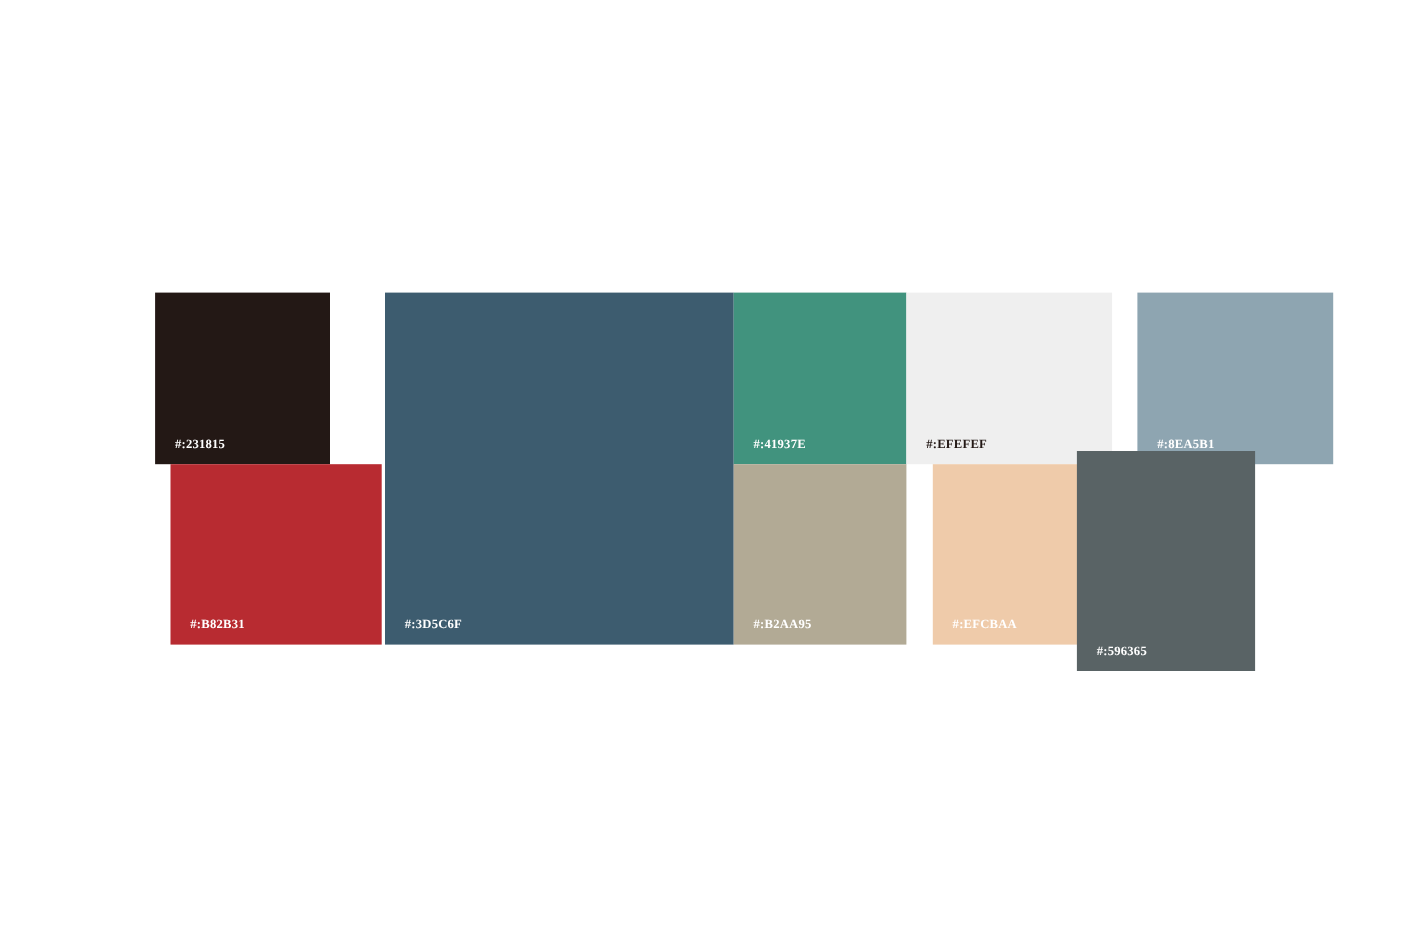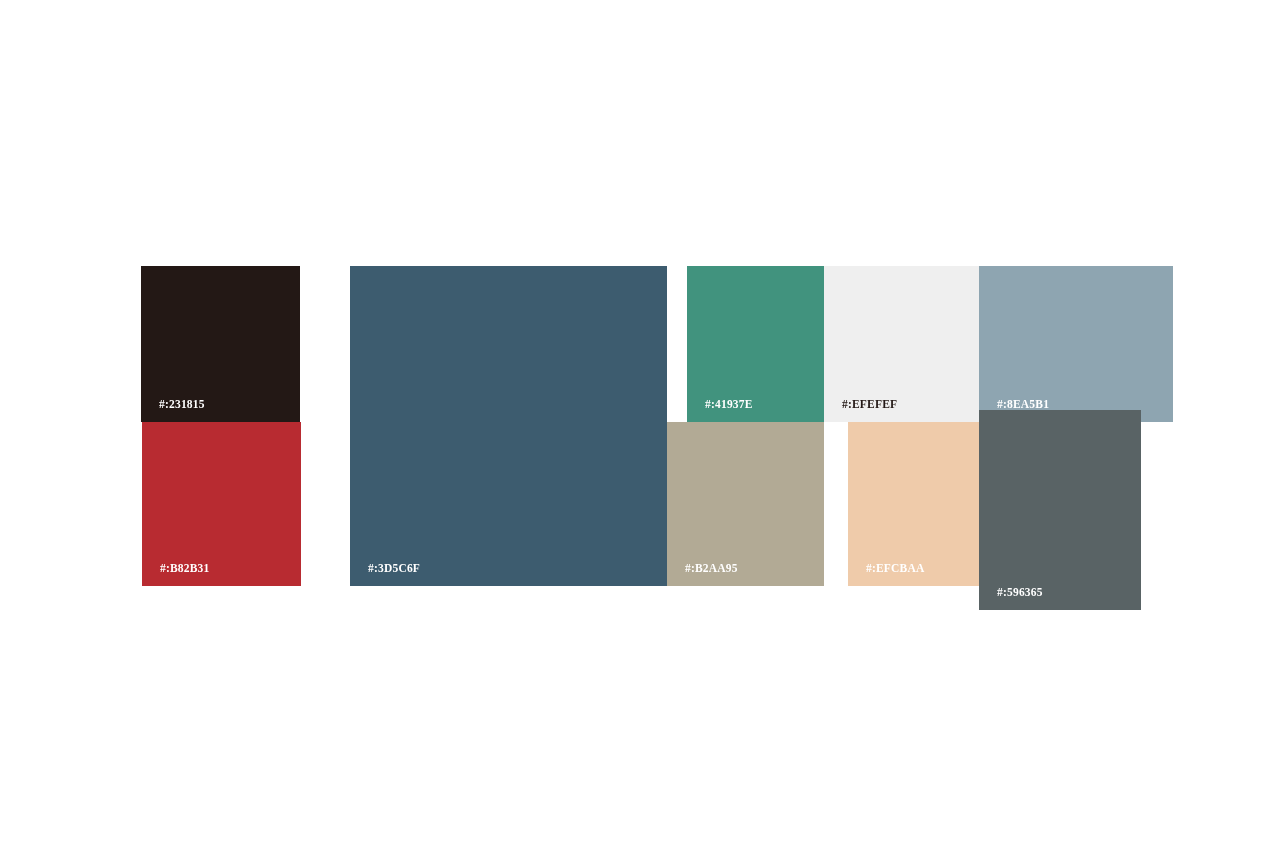--- a/index.html
+++ b/index.html
@@ -45,35 +45,35 @@
   }
 
   .label-light { color: #FFFFFF; }
   .label-dark  { color: #231815; }
 
   
   #swatch-dark-brown {
     left: 141px; top: 266px; width: 159px; height: 156px;
   }
   #swatch-crimson {
-    left: 142px; top: 422px; width: 159px; height: 164px;
+    left: 155px; top: 422px; width: 192px; height: 164px;
   }
 
   
   #swatch-steel-blue {
     left: 350px; top: 266px; width: 317px; height: 320px;
   }
   #swatch-teal-green {
     left: 667px; top: 266px; width: 157px; height: 156px;
   }
   #swatch-off-white {
     left: 824px; top: 266px; width: 187px; height: 156px; padding-left: 43px;
   }
   #swatch-blue-gray {
-    left: 979px; top: 266px; width: 194px; height: 156px;
+    left: 1034px; top: 266px; width: 178px; height: 156px;
   }
   #swatch-warm-gray {
     left: 667px; top: 422px; width: 157px; height: 164px;
   }
   #swatch-peach {
     left: 824px; top: 422px; width: 155px; height: 164px; margin-left: 24px;
   }
   #swatch-slate-gray {
     left: 979px; top: 410px; width: 162px; height: 200px;
   }
@@ -88,21 +88,21 @@
   </div>
 
   <div class="swatch" id="swatch-crimson" style="background: rgb(184, 43, 49);">
     <span class="swatch-label label-light">#:B82B31</span>
   </div>
 
   <div class="swatch" id="swatch-steel-blue" style="background: rgb(61, 92, 111); padding-left: 23px;">
     <span class="swatch-label label-light">#:3D5C6F</span>
   </div>
 
-  <div class="swatch" id="swatch-teal-green" style="background: rgb(65, 147, 126); margin-left: 20px;">
+  <div class="swatch" id="swatch-teal-green" style="background: rgb(65, 147, 126);">
     <span class="swatch-label label-light">#:41937E</span>
   </div>
 
   <div class="swatch" id="swatch-off-white" style="background: rgb(239, 239, 239);">
     <span class="swatch-label label-dark">#:EFEFEF</span>
   </div>
 
   <div class="swatch" id="swatch-blue-gray" style="background: rgb(142, 165, 177);">
     <span class="swatch-label label-light">#:8EA5B1</span>
   </div>

